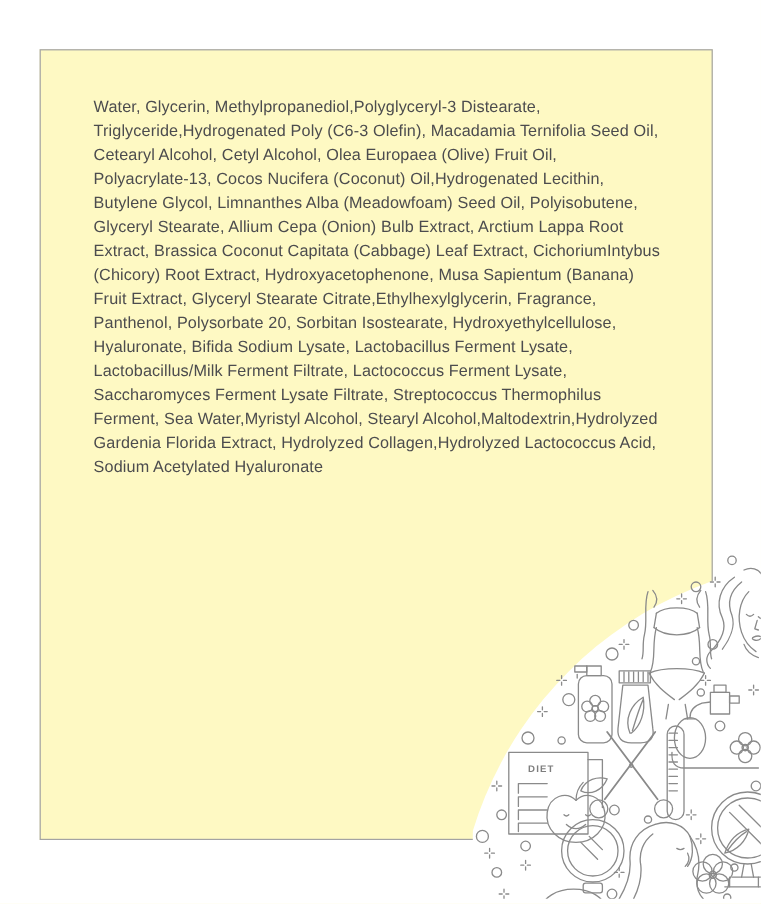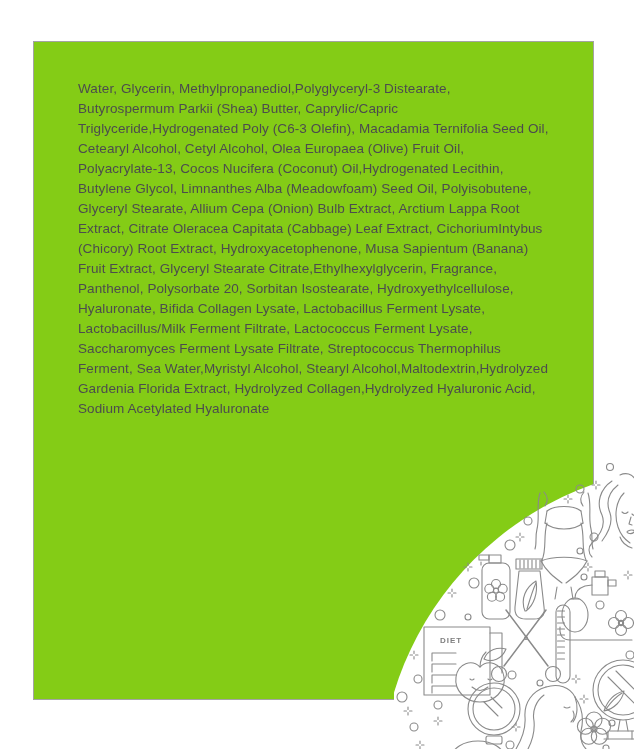--- a/index.html
+++ b/index.html
@@ -3,21 +3,21 @@
 <meta charset="utf-8">
 <style>
   html,body{margin:0;padding:0;}
   body{
     width:634px;height:753px;background:#ffffff;overflow:hidden;
     font-family:"Liberation Sans","DejaVu Sans",sans-serif;
   }
   .page{position:relative;width:634px;height:753px;background:#ffffff;}
   .doc-box{
     position:absolute;left:33px;top:41px;width:561px;height:659px;
-    box-sizing:border-box;border:1px solid #a3a3a3;background:#84cc16;
+    box-sizing:border-box;border:1px solid #a3a3a3;background:#fef9c3;
   }
   .ingredients{
     position:absolute;left:44px;top:37px;width:500px;
     color:#4c4c4e;font-size:13.5px;line-height:20px;
     letter-spacing:0.1px;
   }
   .ingredients .line{white-space:nowrap;height:20px;}
   .illustration{
     position:absolute;left:394px;top:459px;width:240px;height:290px;
   }
@@ -28,35 +28,34 @@
     font-family:"Liberation Sans","DejaVu Sans",sans-serif;}
 </style>
 </head>
 <body>
 
 <div class="page">
 
   <div class="doc-box">
     <div class="ingredients">
       <div class="line">Water, Glycerin, Methylpropanediol,Polyglyceryl-3 Distearate,</div>
-      <div class="line">Butyrospermum Parkii (Shea) Butter, Caprylic/Capric</div>
       <div class="line">Triglyceride,Hydrogenated Poly (C6-3 Olefin), Macadamia Ternifolia Seed Oil,</div>
       <div class="line">Cetearyl Alcohol, Cetyl Alcohol, Olea Europaea (Olive) Fruit Oil,</div>
       <div class="line">Polyacrylate-13, Cocos Nucifera (Coconut) Oil,Hydrogenated Lecithin,</div>
       <div class="line">Butylene Glycol, Limnanthes Alba (Meadowfoam) Seed Oil, Polyisobutene,</div>
       <div class="line">Glyceryl Stearate, Allium Cepa (Onion) Bulb Extract, Arctium Lappa Root</div>
-      <div class="line">Extract, Citrate Oleracea Capitata (Cabbage) Leaf Extract, CichoriumIntybus</div>
+      <div class="line">Extract, Brassica Coconut Capitata (Cabbage) Leaf Extract, CichoriumIntybus</div>
       <div class="line">(Chicory) Root Extract, Hydroxyacetophenone, Musa Sapientum (Banana)</div>
       <div class="line">Fruit Extract, Glyceryl Stearate Citrate,Ethylhexylglycerin, Fragrance,</div>
       <div class="line">Panthenol, Polysorbate 20, Sorbitan Isostearate, Hydroxyethylcellulose,</div>
-      <div class="line">Hyaluronate, Bifida Collagen Lysate, Lactobacillus Ferment Lysate,</div>
+      <div class="line">Hyaluronate, Bifida Sodium Lysate, Lactobacillus Ferment Lysate,</div>
       <div class="line">Lactobacillus/Milk Ferment Filtrate, Lactococcus Ferment Lysate,</div>
       <div class="line">Saccharomyces Ferment Lysate Filtrate, Streptococcus Thermophilus</div>
       <div class="line">Ferment, Sea Water,Myristyl Alcohol, Stearyl Alcohol,Maltodextrin,Hydrolyzed</div>
-      <div class="line">Gardenia Florida Extract, Hydrolyzed Collagen,Hydrolyzed Hyaluronic Acid,</div>
+      <div class="line">Gardenia Florida Extract, Hydrolyzed Collagen,Hydrolyzed Lactococcus Acid,</div>
       <div class="line">Sodium Acetylated Hyaluronate</div>
     </div>
   </div>
 
   <div class="illustration">
     <svg width="240" height="290" viewBox="0 0 240 290" xmlns="http://www.w3.org/2000/svg">
       <defs>
         <path id="sprk" d="M-4 0h2.5M1.5 0h2.5M0 -4v2.5M0 1.5v2.5"></path>
       </defs>
 

